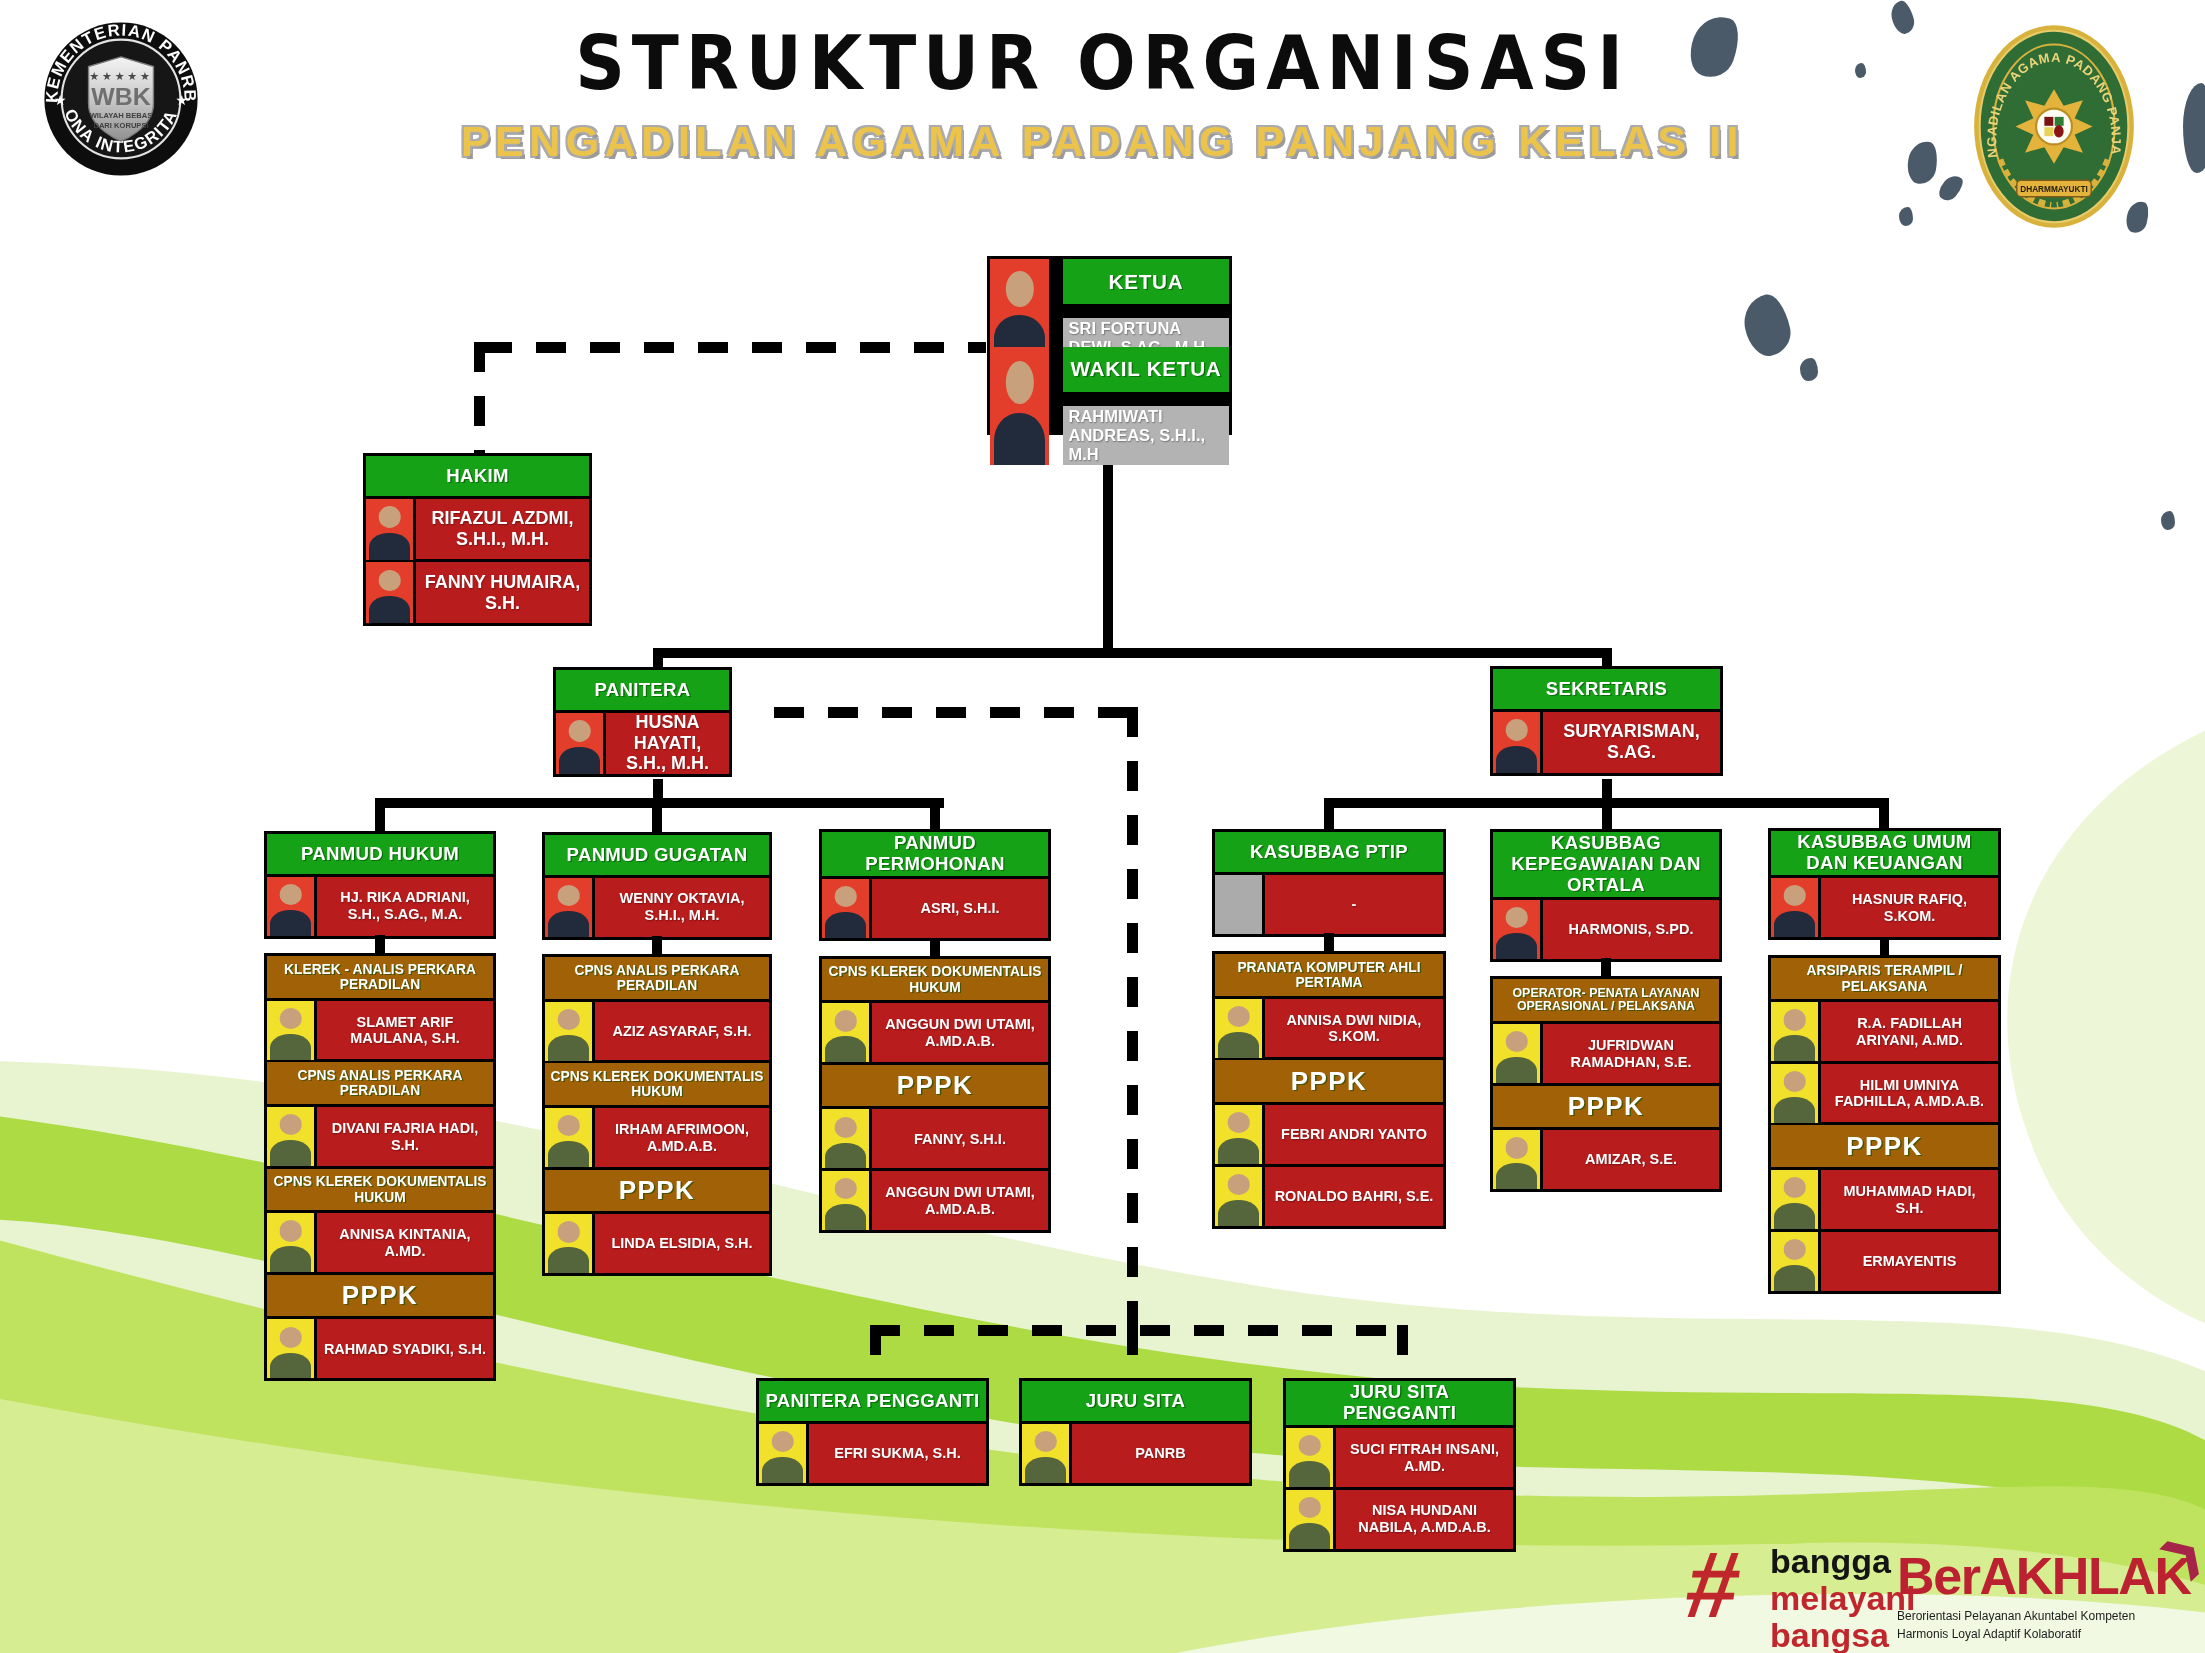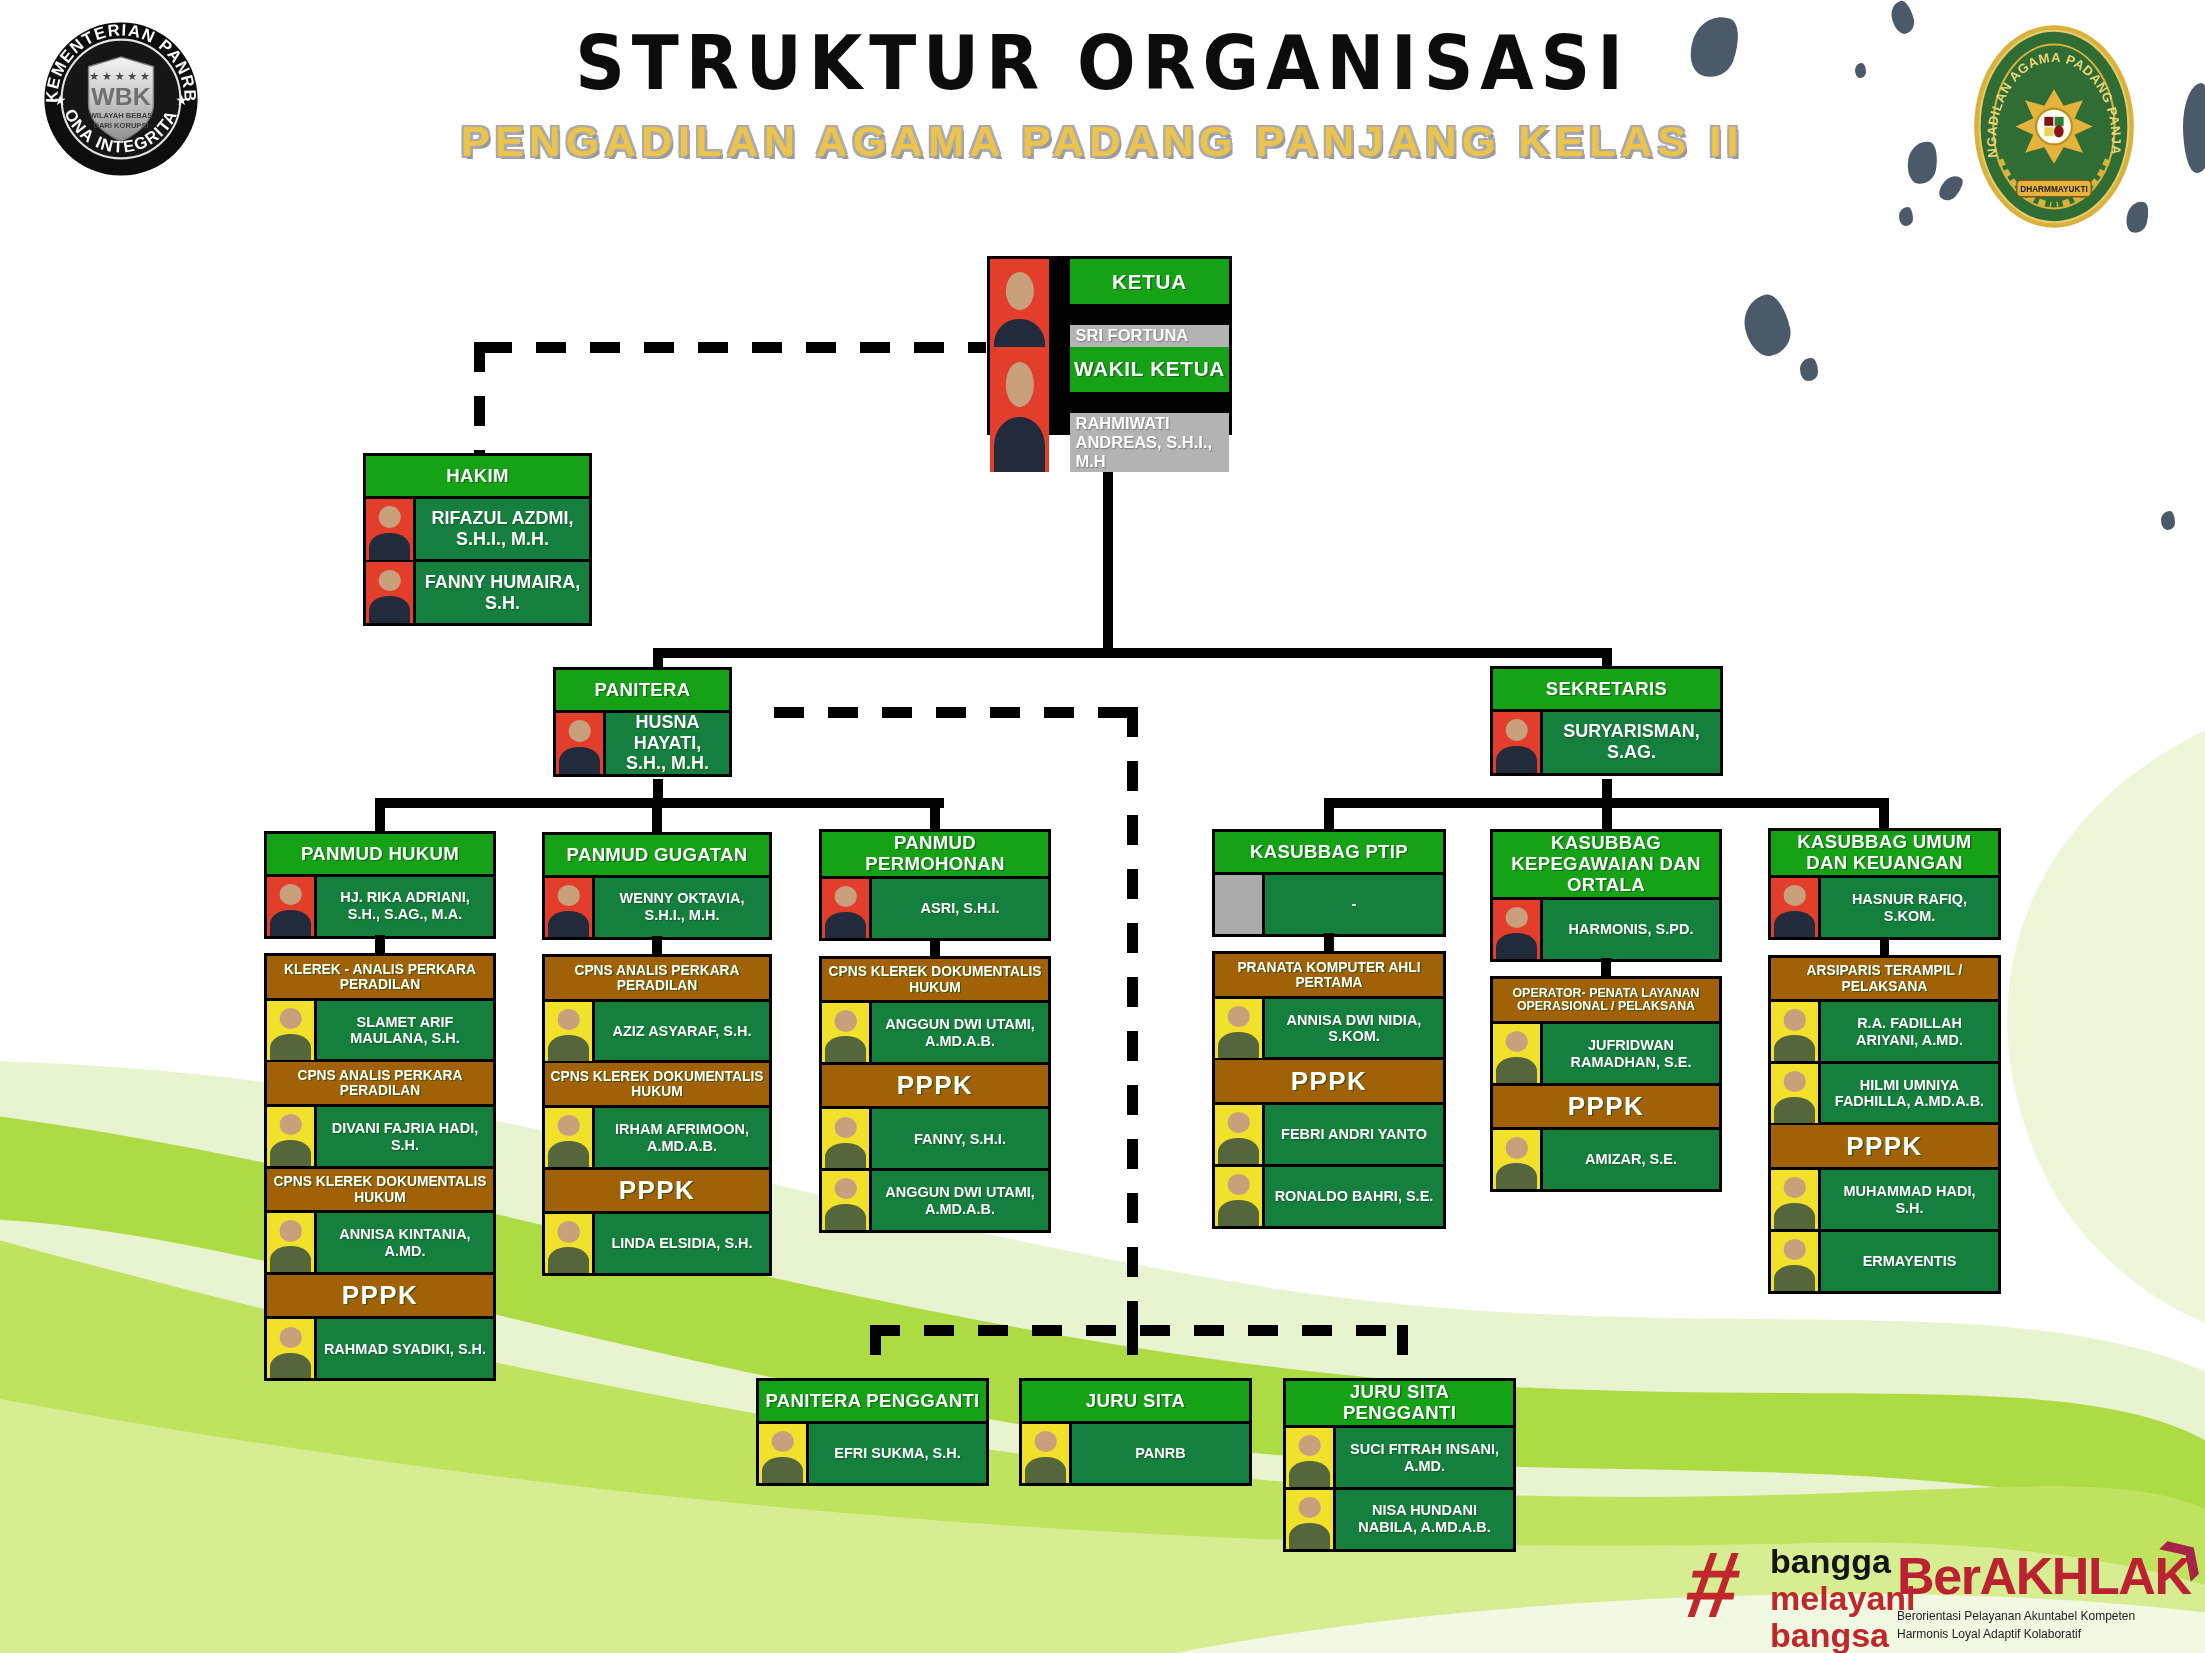--- a/index.html
+++ b/index.html
@@ -52,41 +52,41 @@
              display:flex; align-items:center; justify-content:center; text-align:center;
              line-height:1.12; padding:1.4px 5.5px; letter-spacing:0.3px;
              text-shadow:1.4px 1.4px 0 rgba(0,70,0,.55); }
   .c-sub { min-height:48px; background:#a16207; color:#fff; font-weight:bold; font-size:13.8px;
            display:flex; align-items:center; justify-content:center; text-align:center;
            line-height:1.12; padding:1.4px 5.5px; text-shadow:1.4px 1.4px 0 rgba(0,70,0,.55); }
   .c-sub.small { font-size:12.4px; }
   .c-sub.big { font-size:26px; letter-spacing:1.4px; }
   .c-stub { border:0 !important; background:#000; width:9.6px !important;
             height:21.4px; margin-left:auto !important; margin-right:auto !important; }
-  .person { height:65px; display:flex; background:#15803d; }
+  .person { height:65px; display:flex; background:#b91c1c; }
   .photo { width:50px; flex:none; position:relative; overflow:hidden; border-right:3.4px solid #000; }
   .bg-red    { background:#e33e2b; }
   .bg-yellow { background:#f2e12b; }
   .bg-gray   { background:#ababab; }
   .bg-red  .p-body   { background:#212b3c; }
   .bg-yellow .p-body { background:#55663c; }
   .p-head { position:absolute; left:50%; top:12%; width:48%; height:36%;
             transform:translateX(-50%); background:#c9a07c; border-radius:50%; }
   .p-body { position:absolute; left:6%; right:6%; bottom:-4%; height:48%;
             border-radius:48% 48% 0 0; }
   .pname { flex:1; display:flex; align-items:center; justify-content:center; text-align:center;
            color:#fff; font-weight:bold; font-size:14.5px; padding:2.8px 6.9px; line-height:1.15;
            text-shadow:0.7px 0.7px 1.4px rgba(0,0,0,.35); }
   .head-col .pname { font-size:18px; }
   .head-col .person { height:67px; }
 
   
   #ketua-stack { position:absolute; left:987px; top:256px; width:245px; }
   .head-card { display:grid; grid-template-columns:59px 1fr; grid-template-rows:45px 1fr;
-               gap:21px; background:#000; border:3.4px solid #000; height:91px; }
+               gap:14px; background:#000; border:3.4px solid #000; height:91px; }
   .head-card + .head-card { margin-top:-3.4px; }
   .head-card .photo { grid-row:1/3; border:0; width:auto; }
   .hc-title { background:#16a216; color:#fff; font-weight:bold; font-size:20.7px;
               display:flex; align-items:center; justify-content:center;
               text-shadow:1.4px 1.4px 0 rgba(0,70,0,.55); letter-spacing:0.7px; }
   .hc-name { background:#b3b3b3; color:#fff; font-weight:bold; font-size:16.5px;
              display:flex; align-items:center; justify-content:center; 
              padding:1.4px 5.5px; text-shadow:0.7px 0.7px 1.4px rgba(0,0,0,.35); }
 </style>
 </head>

